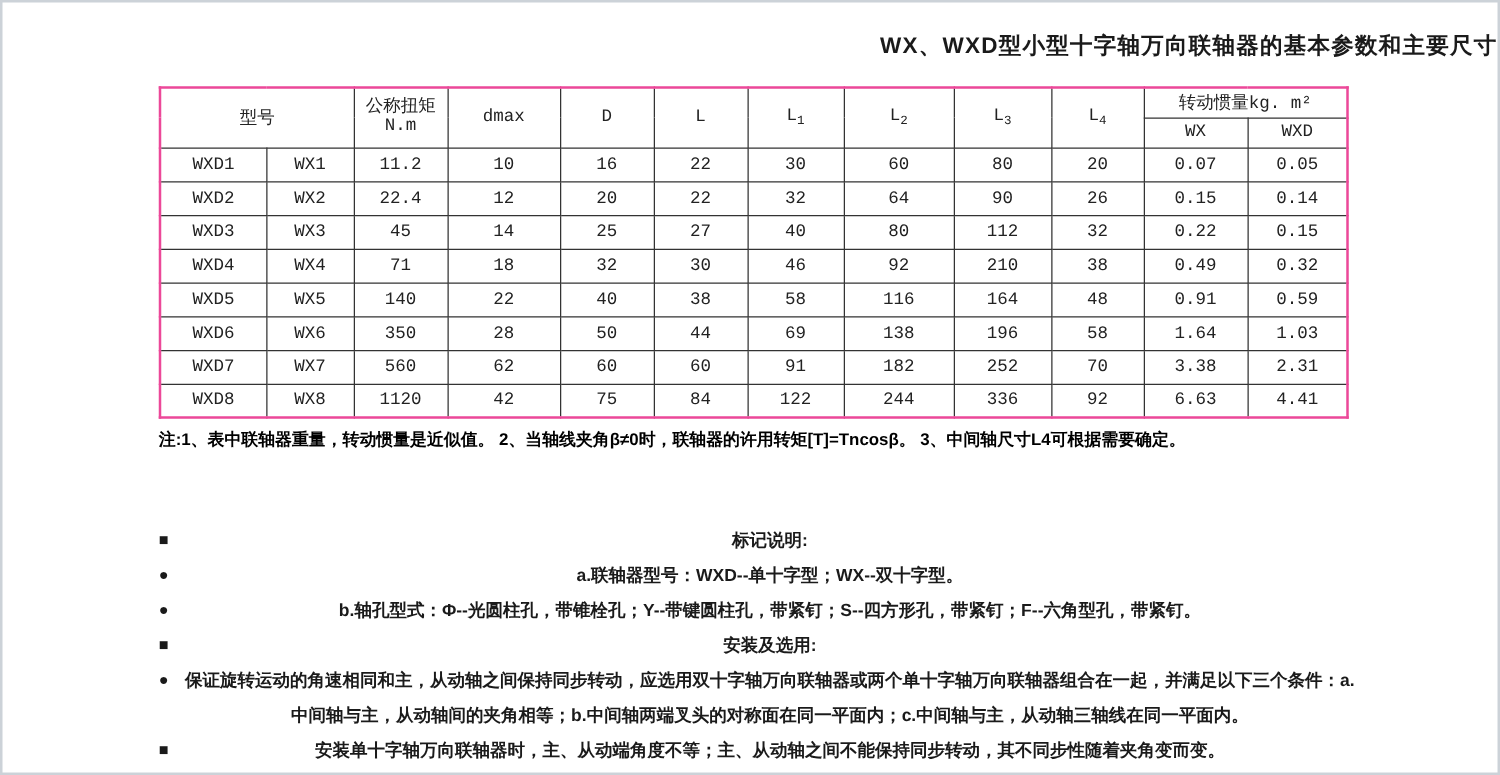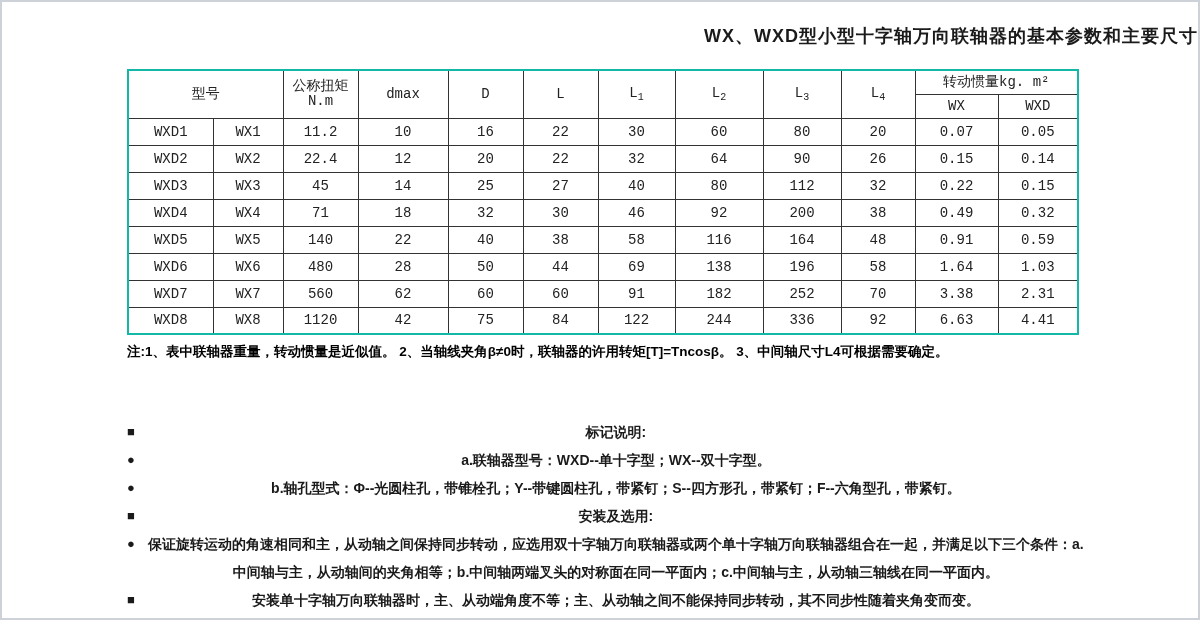--- a/index.html
+++ b/index.html
@@ -16,21 +16,21 @@
   .page-title{
     position:absolute;top:22px;left:0;width:100%;
     text-align:right;
     font-size:18px;font-weight:bold;letter-spacing:1px;
     color:#1a1a1a;
   }
   table.params{
     position:absolute;left:125px;top:67px;
     width:950px;
     border-collapse:collapse;
-    border:2px solid #14b8a6;
+    border:2px solid #ec4899;
     table-layout:fixed;
     font-family:"Liberation Mono","DejaVu Sans Mono",monospace;
     font-size:14px;
     color:#222;
   }
   table.params th, table.params td{
     border:1px solid #333;
     text-align:center;
     vertical-align:middle;
     padding:0;
@@ -156,21 +156,21 @@
       </tr>
       <tr>
         <td>WXD4</td>
         <td>WX4</td>
         <td>71</td>
         <td>18</td>
         <td>32</td>
         <td>30</td>
         <td>46</td>
         <td>92</td>
-        <td>200</td>
+        <td>210</td>
         <td>38</td>
         <td>0.49</td>
         <td>0.32</td>
       </tr>
       <tr>
         <td>WXD5</td>
         <td>WX5</td>
         <td>140</td>
         <td>22</td>
         <td>40</td>
@@ -178,21 +178,21 @@
         <td>58</td>
         <td>116</td>
         <td>164</td>
         <td>48</td>
         <td>0.91</td>
         <td>0.59</td>
       </tr>
       <tr>
         <td>WXD6</td>
         <td>WX6</td>
-        <td>480</td>
+        <td>350</td>
         <td>28</td>
         <td>50</td>
         <td>44</td>
         <td>69</td>
         <td>138</td>
         <td>196</td>
         <td>58</td>
         <td>1.64</td>
         <td>1.03</td>
       </tr>

